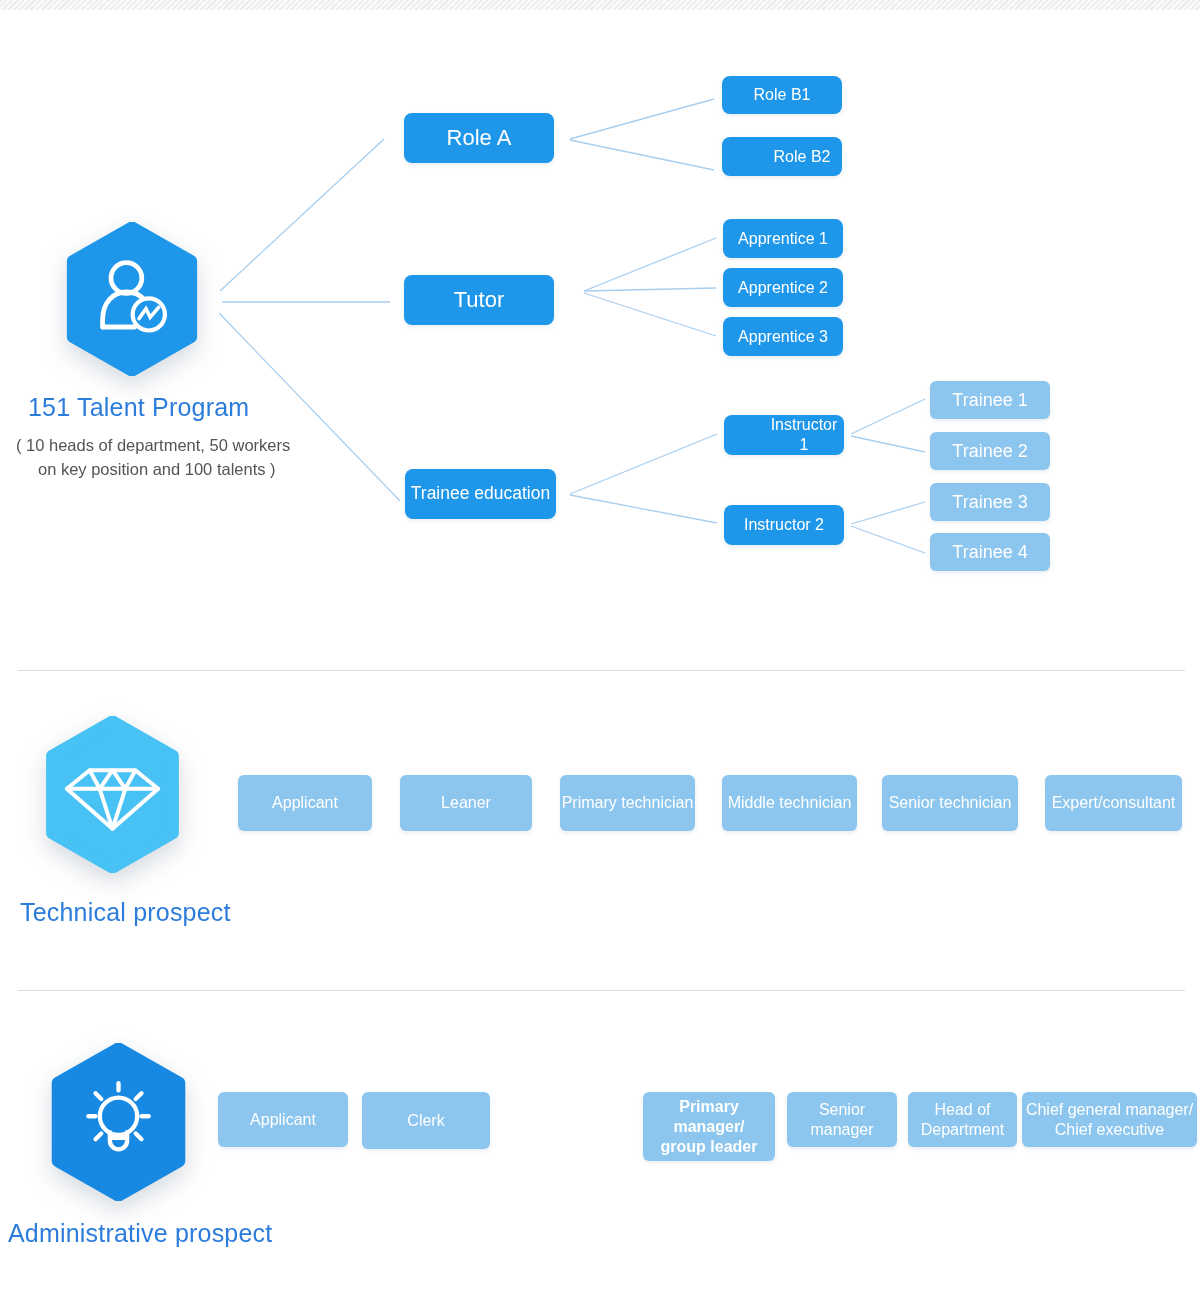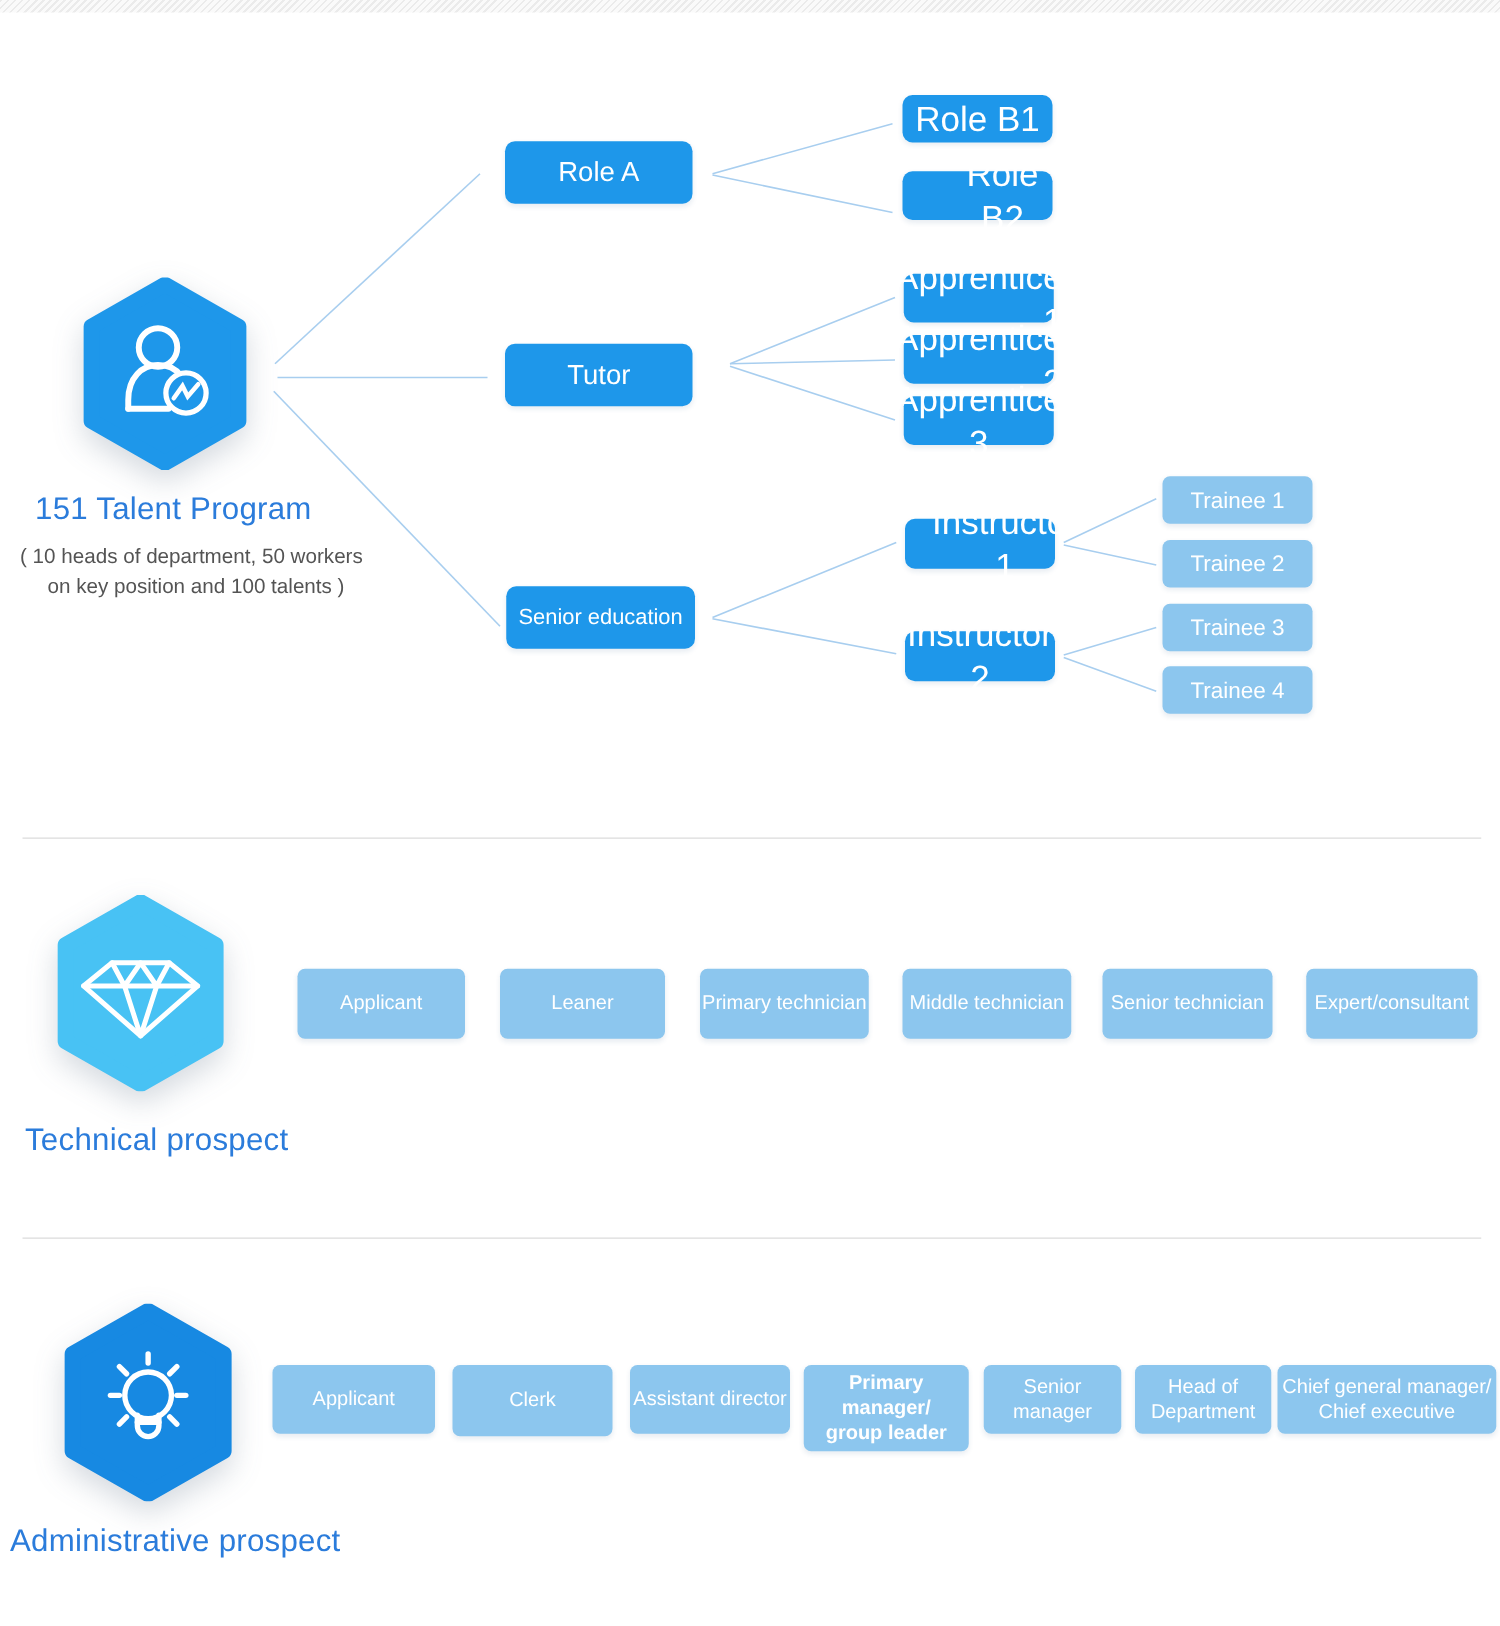--- a/index.html
+++ b/index.html
@@ -29,21 +29,21 @@
     display: flex; align-items: center; justify-content: center;
     color: #ffffff; text-align: center;
     border-radius: 8px;
     box-shadow: 0 2px 4px rgba(30,80,130,0.10);
     white-space: pre-line;
     line-height: 1.25;
   }
   .node-blue  { background: #1E97EA; }
   .node-light { background: #8CC6EE; border-radius: 6px; }
   .f22 { font-size: 22px; }
-  .f20 { font-size: 28px; }
+  .f20 { font-size: 16px; }
   .f18 { font-size: 18px; }
   .f17 { font-size: 17.5px; }
   .f16 { font-size: 16px; }
   .section-title {
     position: absolute; z-index: 2;
     color: #2B7CDB; font-size: 25px; letter-spacing: 0.2px;
   }
   .note-line {
     position: absolute; z-index: 2;
     color: #545454; font-size: 16.5px;
@@ -92,21 +92,21 @@
         <polyline points="55,69 60,62 63,68 69,61" stroke-width="2.6"></polyline>
       </g>
     </svg>
   </div>
   <div class="section-title" style="left:28px; top:393px;">151 Talent Program</div>
   <div class="note-line" style="left:16px; top:436px;">( 10 heads of department, 50 workers</div>
   <div class="note-line" style="left:38px; top:460px;">on key position and 100 talents )</div>
 
   <div class="node node-blue f22" style="left:404px; top:113px; width:150px; height:50px;">Role A</div>
   <div class="node node-blue f22" style="left:404px; top:275px; width:150px; height:50px;">Tutor</div>
-  <div class="node node-blue f17" style="left:405px; top:469px; width:151px; height:50px;">Senior education</div>
+  <div class="node node-blue f17" style="left:405px; top:469px; width:151px; height:50px;">Trainee education</div>
 
   <div class="node node-blue f20" style="left:722px; top:76px; width:120px; height:38px;">Role B1</div>
   <div class="node node-blue f20" style="left:722px; top:137px; width:120px; height:39px;padding-left:40px;">Role B2</div>
   <div class="node node-blue f20" style="left:723px; top:219px; width:120px; height:39px;text-align:right;">Apprentice 1</div>
   <div class="node node-blue f20" style="left:723px; top:268px; width:120px; height:39px;text-align:right;">Apprentice 2</div>
   <div class="node node-blue f20" style="left:723px; top:317px; width:120px; height:39px;">Apprentice 3</div>
   <div class="node node-blue f20" style="left:724px; top:415px; width:120px; height:40px;padding-left:40px;">Instructor 1</div>
   <div class="node node-blue f20" style="left:724px; top:505px; width:120px; height:40px;">Instructor 2</div>
 
   <div class="node node-light f18" style="left:930px; top:381px; width:120px; height:38px;">Trainee 1</div>
@@ -152,21 +152,20 @@
         <line x1="66" y1="51" x2="71" y2="51"></line>
         <line x1="34" y1="67" x2="38" y2="63"></line>
         <line x1="66" y1="67" x2="62" y2="63"></line>
       </g>
     </svg>
   </div>
   <div class="section-title" style="left:8px; top:1219px;">Administrative prospect</div>
 
   <div class="node node-light f16" style="left:218px; top:1092px; width:130px; height:55px;">Applicant</div>
   <div class="node node-light f16" style="left:362px; top:1092px; width:128px; height:57px;">Clerk</div>
-  <div class="node node-light f16" style="left:504px; top:1092px; width:128px; height:55px;">Assistant director</div>
   <div class="node node-light f16" style="left:643px; top:1092px; width:132px; height:69px;font-weight:bold;">Primary manager/
 group leader</div>
   <div class="node node-light f16" style="left:787px; top:1092px; width:110px; height:55px;">Senior
 manager</div>
   <div class="node node-light f16" style="left:908px; top:1092px; width:109px; height:55px;">Head of
 Department</div>
   <div class="node node-light f16" style="left:1022px; top:1092px; width:175px; height:55px;">Chief general manager/
 Chief executive</div>
 
 </div>

